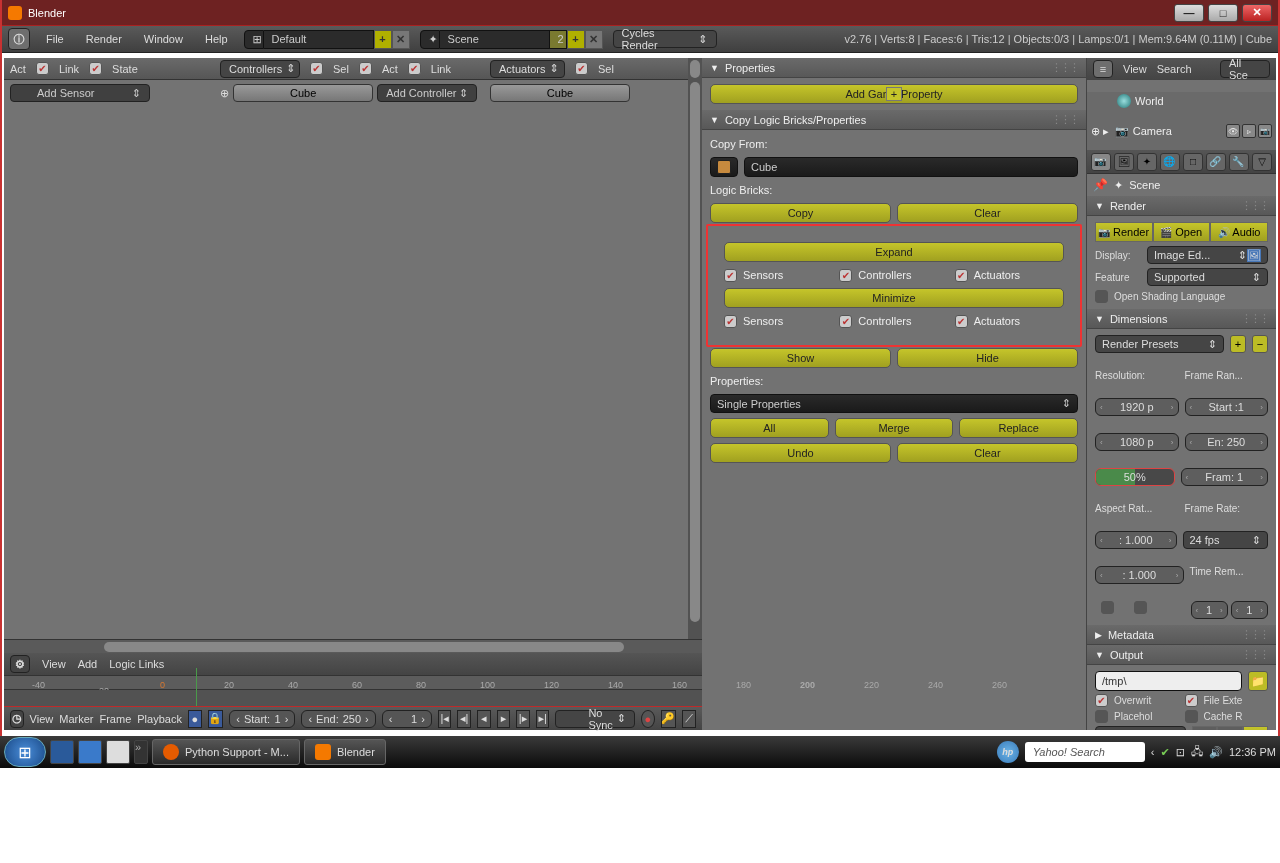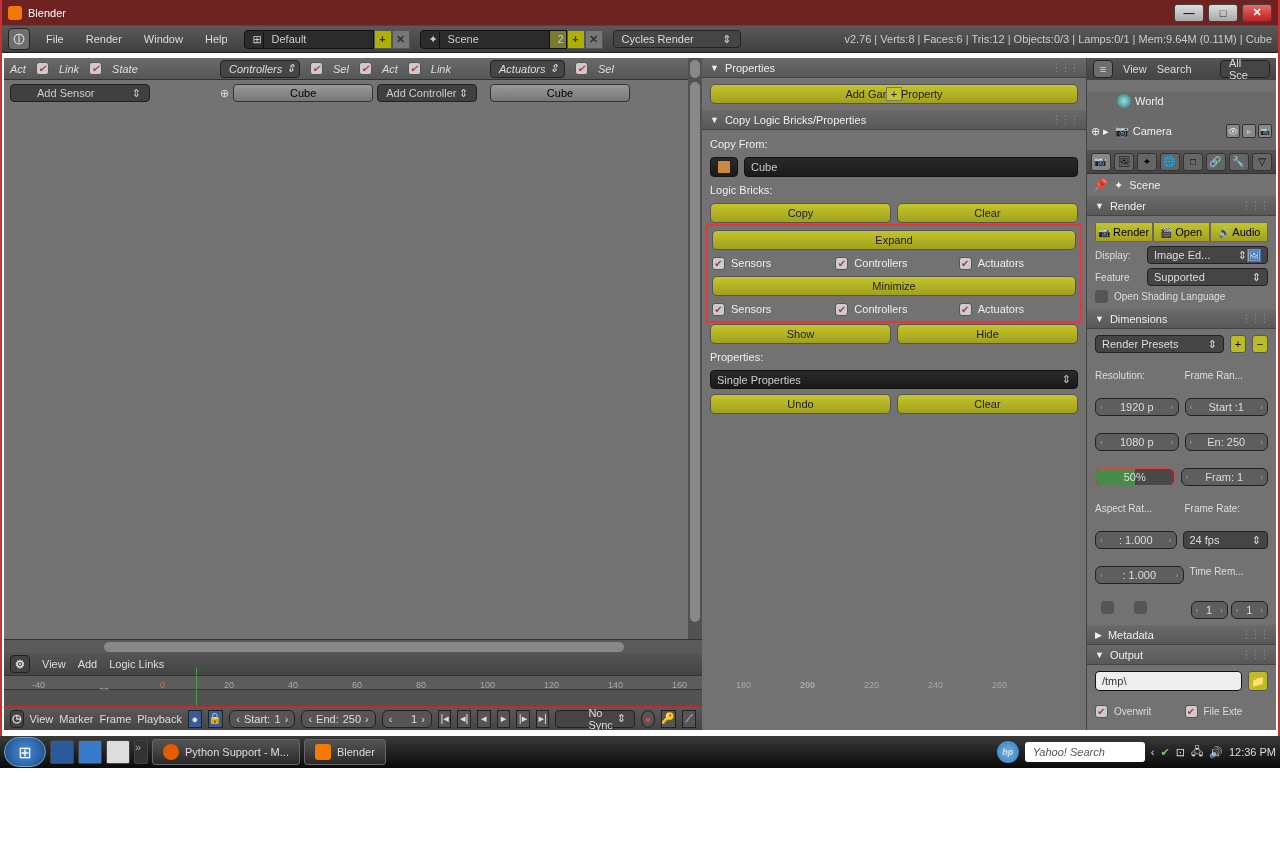--- a/index.html
+++ b/index.html
@@ -54,21 +54,21 @@
 .panel-body{ padding:6px 8px; display:flex;flex-direction:column;gap:5px;}
 .big-btn{ background:linear-gradient(#c5c52a,#a0a020); border:1px solid #555; border-radius:5px; height:20px; display:flex;align-items:center;justify-content:center; color:#222; font-weight:normal;}
 .big-btn.half{flex:1;}
 .row{display:flex;gap:6px;}
 .row3{display:flex;gap:6px;}
 .row3 > *{flex:1;}
 .lbl{color:#eee; padding:2px 0;}
 .dark-field{background:linear-gradient(#2a2a2a,#1a1a1a);border:1px solid #111;border-radius:4px; padding:2px 6px; color:#ccc; height:20px; display:flex;align-items:center;gap:6px;flex:1;}
 .cube-icon{width:14px;height:14px;background:#c78a3e;border:1px solid #222; border-radius:2px;}
 .checkbox-row{display:flex;align-items:center;gap:6px;}
-.highlight-box{border:2px solid #e33; padding:4px; margin:-4px; border-radius:2px;}
+.highlight-box{border:2px solid #e33; padding:16px; margin:-4px; border-radius:2px;}
 
 .outliner{ height:92px; border-bottom:1px solid #333;}
 .out-head{ height:22px; background:linear-gradient(#555,#444); display:flex;align-items:center;padding:0 6px;gap:10px;color:#ddd;}
 .out-body{ background:#6a6a6a;}
 .out-row{ display:flex;align-items:center;padding:2px 4px;gap:4px;color:#eee;margin-top:12px;}
 .out-row.sel{background:linear-gradient(#bfbf30,#a0a020); color:#222;}
 .out-icons{margin-left:auto;display:flex;gap:2px;}
 .mini-icon{width:14px;height:14px;border:1px solid #333;background:#888;border-radius:2px;font-size:8px;display:flex;align-items:center;justify-content:center;}
 .out-scroll{height:10px;background:#555;}
 
@@ -131,31 +131,31 @@
     <span class="mb-btn-sm">+</span>
     <span class="mb-btn-sm mb-x">✕</span>
   </div>
   <div class="mb-dropdown">
     <span class="mb-field first" style="width:20px;">✦</span>
     <span class="mb-field" style="width:110px;">Scene</span>
     <span class="mb-field" style="width:14px;background:#7a7a30;">2</span>
     <span class="mb-btn-sm">+</span>
     <span class="mb-btn-sm mb-x">✕</span>
   </div>
-  <div class="select-btn" style="width:128px;gap:22px;">
+  <div class="select-btn" style="width:104px;gap:22px;">
         <span>Cycles Render</span>
         <span style="margin-left:auto;">⇕</span>
       </div>
   <span class="mb-stats">v2.76 | Verts:8 | Faces:6 | Tris:12 | Objects:0/3 | Lamps:0/1 | Mem:9.64M (0.11M) | Cube</span>
 </div>
 
 <div class="workspace">
 
 <div class="left-area">
-  <div style="display:flex;font-style:italic;">
+  <div style="display:flex;">
 
     <div class="logic-header" style="width:210px;">
       <span>Act</span>
       <span class="chk">✔</span>
       <span>Link</span>
       <span class="chk">✔</span>
       <span>State</span>
     </div>
 
     <div class="logic-header" style="width:270px;">
@@ -359,20 +359,25 @@
 
     <div class="row">
       <div class="big-btn half">Show</div>
       <div class="big-btn half">Hide</div>
     </div>
     <div class="lbl">Properties:</div>
     <div class="dark-field">
             <span>Single Properties</span>
             <span style="margin-left:auto;">⇕</span>
           </div>
+    <div class="row3">
+      <div class="big-btn">All</div>
+      <div class="big-btn">Merge</div>
+      <div class="big-btn">Replace</div>
+    </div>
     <div class="row">
       <div class="big-btn half">Undo</div>
       <div class="big-btn half">Clear</div>
     </div>
   </div>
 </div>
 
 <div class="right-area">
   <div class="outliner">
     <div class="out-head">
@@ -566,21 +571,21 @@
     <div class="panel-collapse">
             <span class="tri">▶</span>
             <span>Metadata</span>
             <span class="drag-grip">⋮⋮⋮</span>
           </div>
     <div class="panel-collapse">
             <span class="tri">▼</span>
             <span>Output</span>
             <span class="drag-grip">⋮⋮⋮</span>
           </div>
-    <div class="panel-body" style="gap:14px;">
+    <div class="panel-body" style="gap:3px;">
       <div class="row">
               <div class="dark-field" style="background:#eee;color:#333;">
                 <span>/tmp\</span>
               </div>
               <div style="width:20px;height:20px;background:#bcbc25;border:1px solid #555;border-radius:3px;display:flex;align-items:center;justify-content:center;">📁</div>
             </div>
       <div class="row">
               <div class="checkbox-row" style="flex:1;">
                 <span class="chk">✔</span>
                 <span class="prop-label">Overwrit</span>

